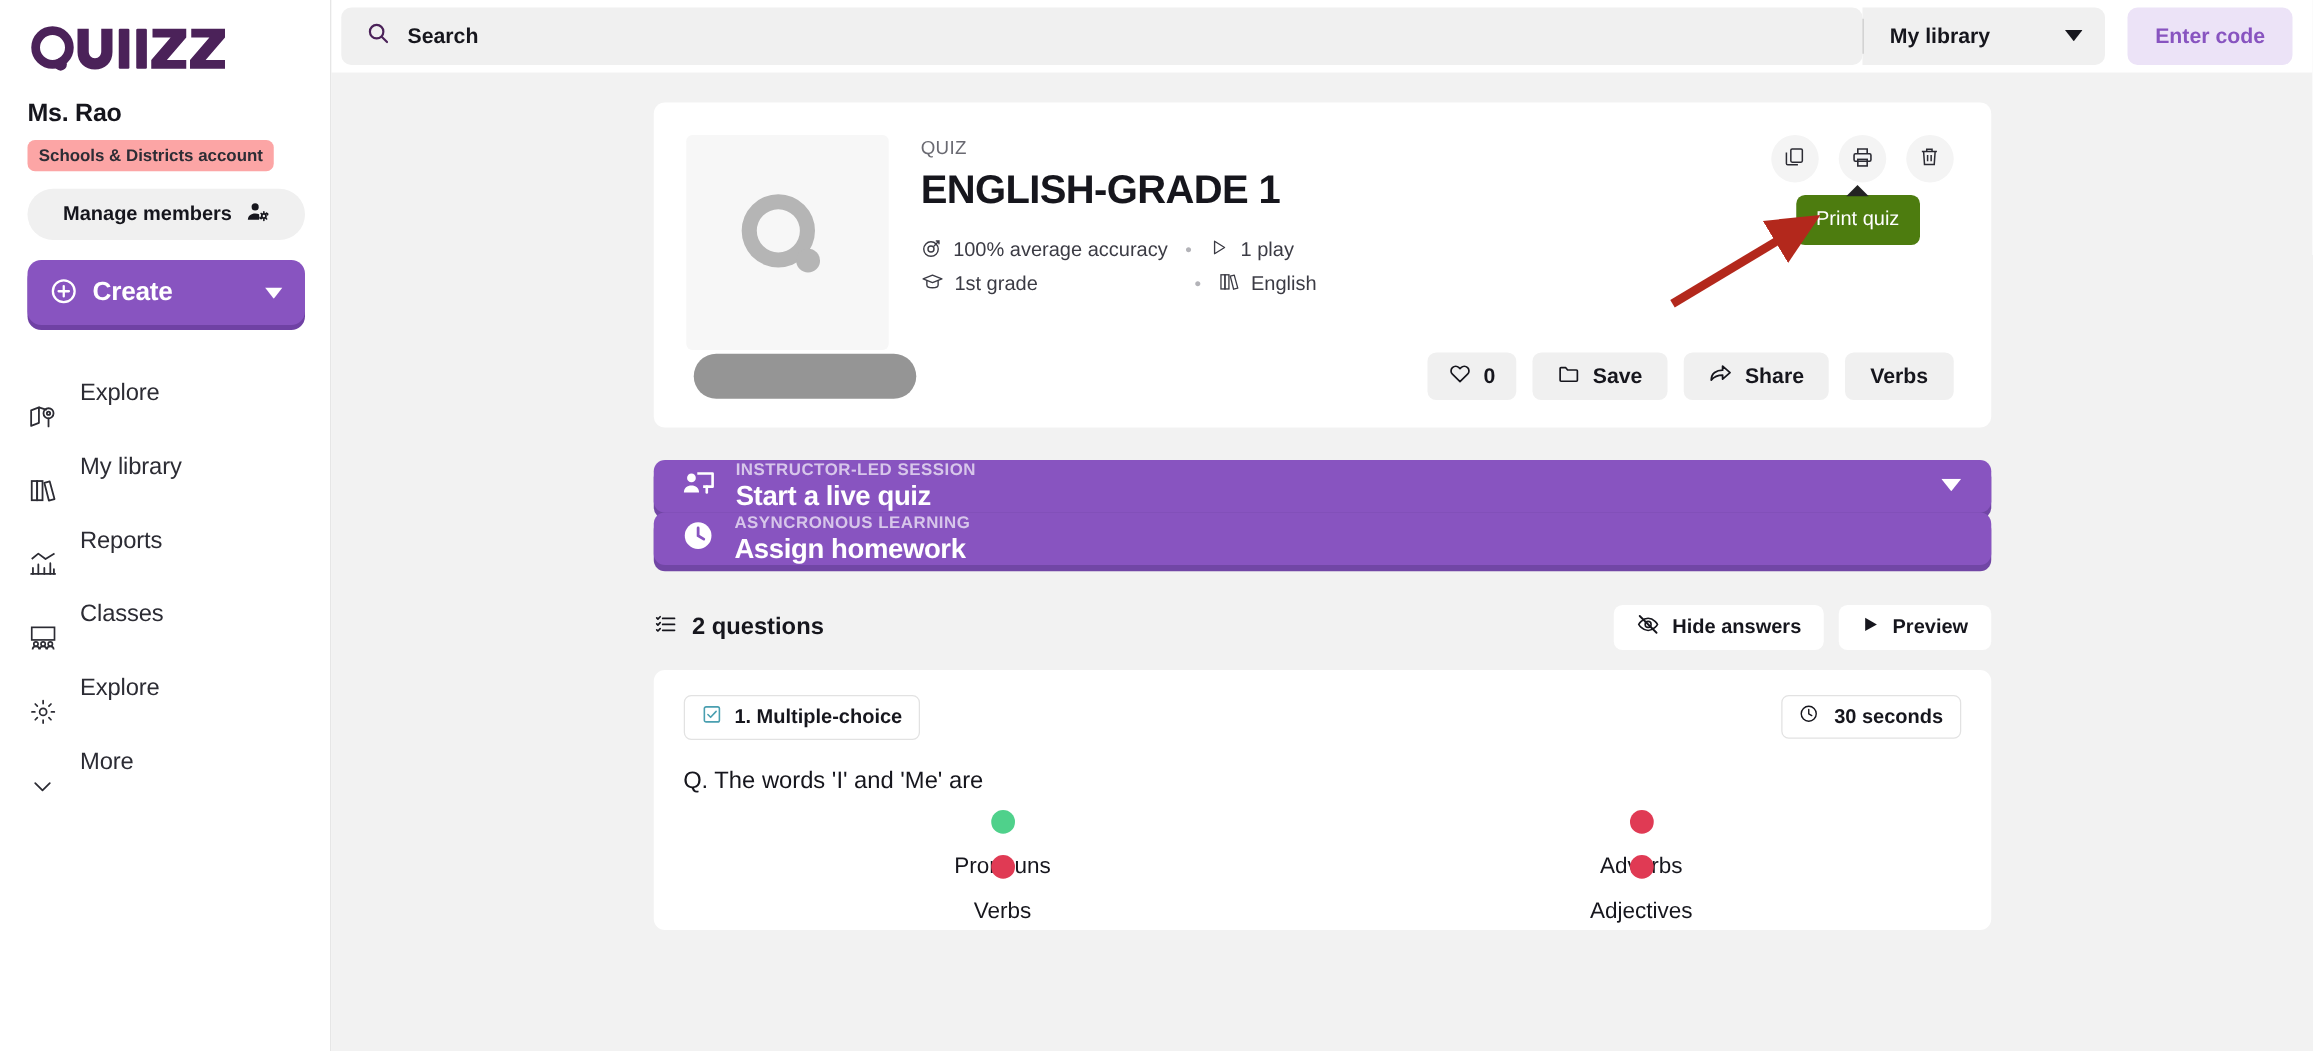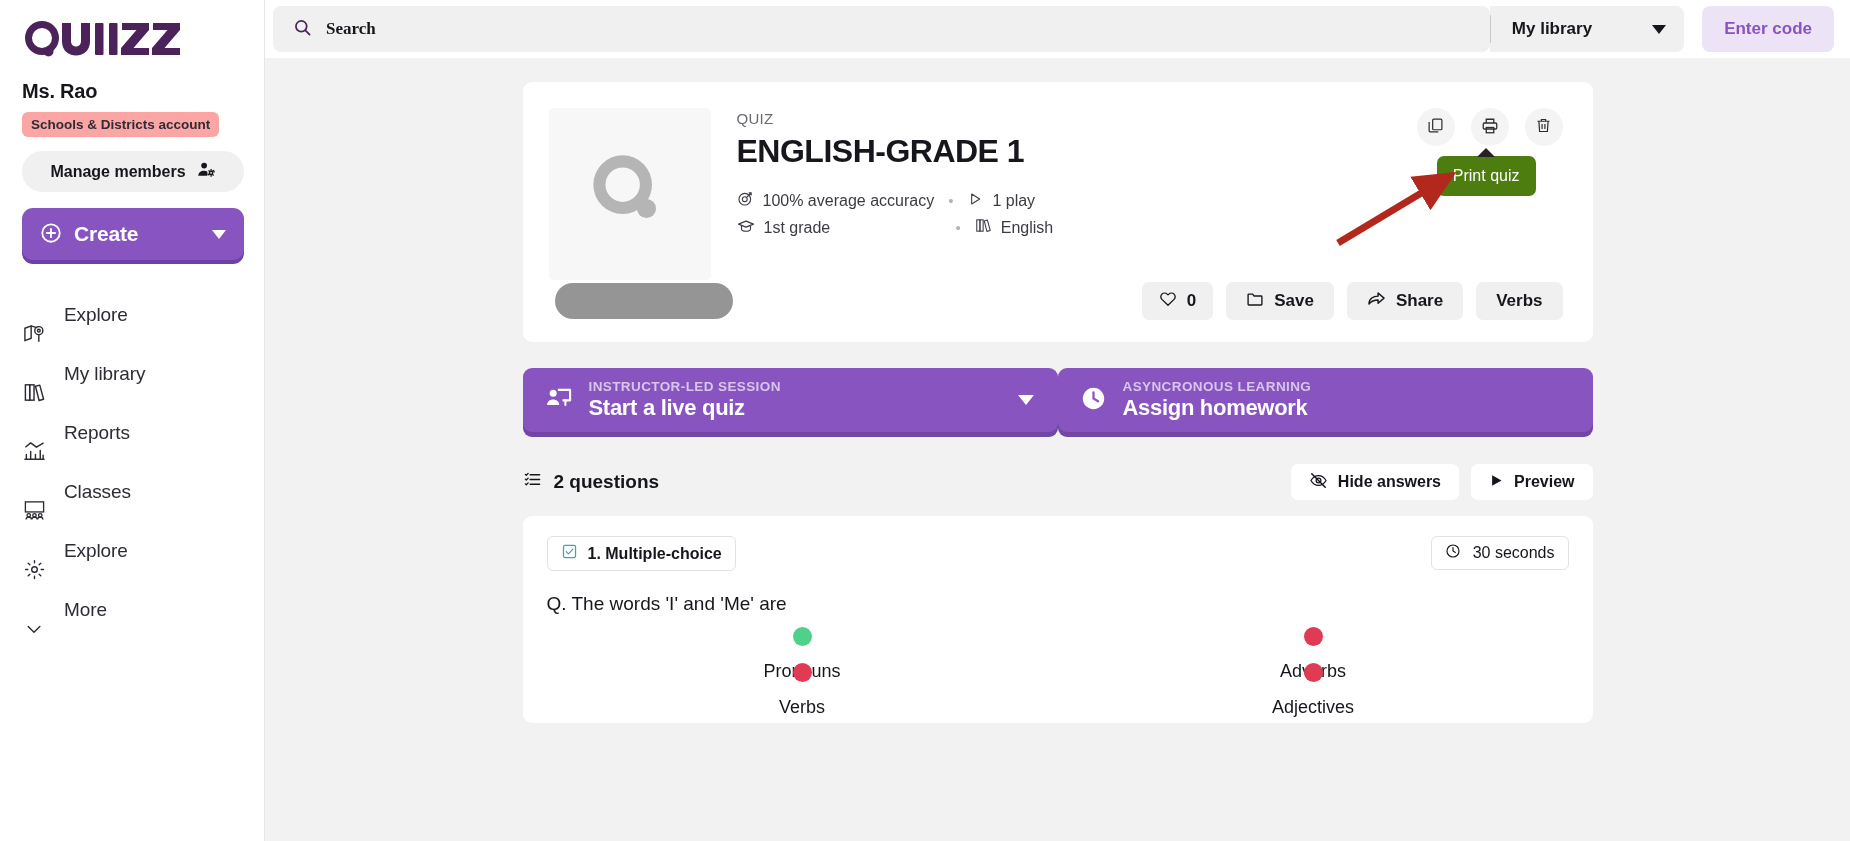--- a/index.html
+++ b/index.html
@@ -60,21 +60,21 @@
     height: 58px; flex: 0 0 58px; background: #ffffff;
     display: flex; align-items: center; padding: 0 16px 0 0; gap: 0;
   }
   .search-wrap {
     flex: 1; height: 46px; margin: 0 0 0 8px;
     background: #f0f0f0; border-radius: 8px;
     display: flex; align-items: center; padding: 0 20px; gap: 14px;
   }
   .search-input {
     flex: 1; border: none; background: transparent; outline: none;
-    font-family: Liberation Serif, serif; font-size: 17px; font-weight: 700; color: #16161d;
+    font-family: Liberation Sans, sans-serif; font-size: 17px; font-weight: 700; color: #16161d;
   }
   .search-input::placeholder { color: #16161d; opacity: 1; font-weight: 700; }
   .lib-select {
     height: 46px; display: flex; align-items: center; gap: 60px;
     background: #f0f0f0; border-radius: 0 8px 8px 0;
     padding: 0 18px 0 22px; cursor: pointer; position: relative;
   }
   .lib-select::before {
     content: ""; position: absolute; left: 0; top: 9px;
     width: 1px; height: 28px; background: #c9c9c9;
@@ -138,21 +138,21 @@
   .btn-row { margin-left: auto; display: flex; gap: 13px; }
   .pill-btn {
     height: 38px; background: #f0f0f0; border: none; border-radius: 7px;
     display: flex; align-items: center; gap: 10px; padding: 0 20px;
     font-family: inherit; font-size: 17px; font-weight: 700; color: #16161d;
     cursor: pointer;
   }
   .pill-btn.narrow { padding: 0 17px; }
 
   
-  .sessions { display: flex; margin-top: 26px; }
+  .sessions { display: flex; margin-top: 26px; flex-direction: column; }
   .session {
     flex: 1; height: 64px; background: #8854c0; border-radius: 9px;
     box-shadow: 0 5px 0 0 #7146a5;
     display: flex; align-items: center; gap: 16px; padding: 0 22px;
     cursor: pointer; position: relative; color: #fff;
   }
   .session .sub { font-size: 13.5px; font-weight: 700; color: #d7c6ea; letter-spacing: 0.4px; }
   .session .main-t { font-size: 22px; font-weight: 700; margin-top: 1px; letter-spacing: -0.3px; }
   .session .caret { position: absolute; right: 24px; }
 
@@ -173,21 +173,21 @@
   }
   .q-badge {
     display: inline-flex; align-items: center; gap: 10px;
     border: 1px solid #e2e2e2; border-radius: 6px; padding: 6px 13px;
     font-size: 16px; font-weight: 700; color: #16161d;
   }
   .q-time {
     position: absolute; top: 20px; right: 24px;
     display: inline-flex; align-items: center; gap: 12px;
     border: 1px solid #e2e2e2; border-radius: 6px; padding: 6px 13px;
-    font-size: 16px; font-weight: 400; color: #16161d;
+    font-size: 16px; font-weight: 700; color: #16161d;
   }
   .q-text { margin-top: 22px; font-size: 19px; color: #16161d; }
   .choices-label {
     display: flex; align-items: center; gap: 12px;
     margin-top: 17px; padding-left: 22px; color: #8a8a92; font-size: 15px;
   }
   .choices-label::before { content:""; width: 22px; height:1px; background:#dedede; margin-left:-22px;}
   .choices-label::after { content:""; flex:1; height:1px; background:#dedede; }
   .choices { display: flex; flex-wrap: wrap; margin-top: 12px; }
   .choice {

